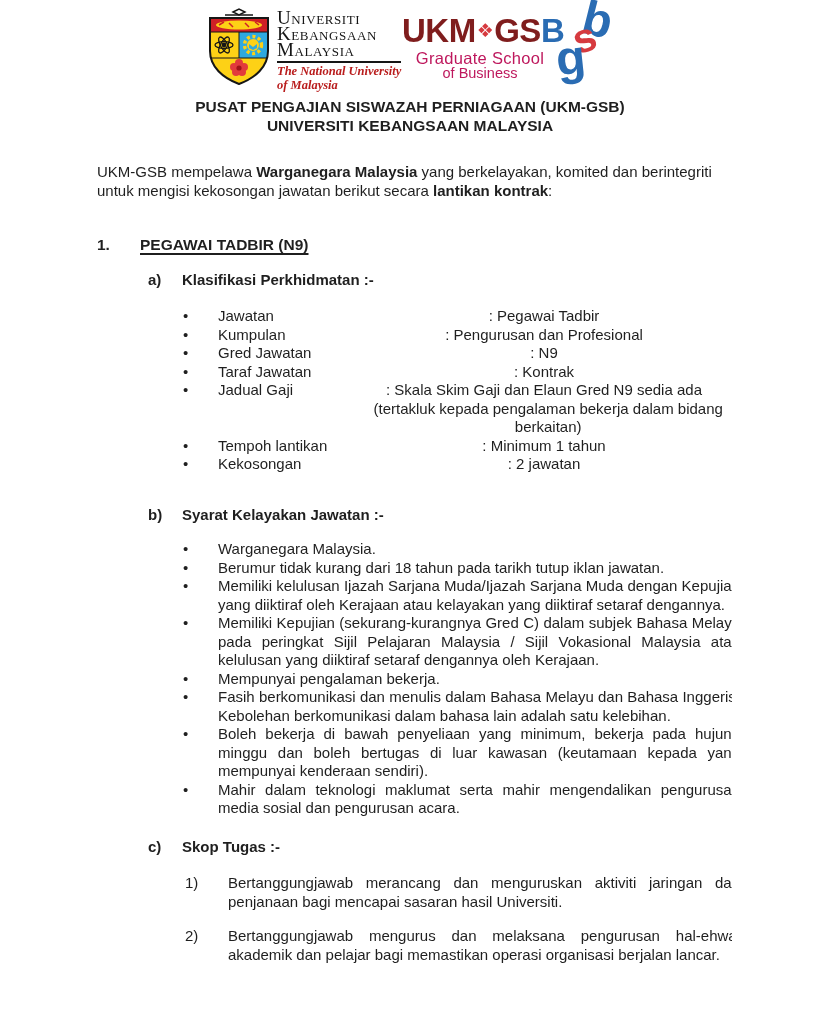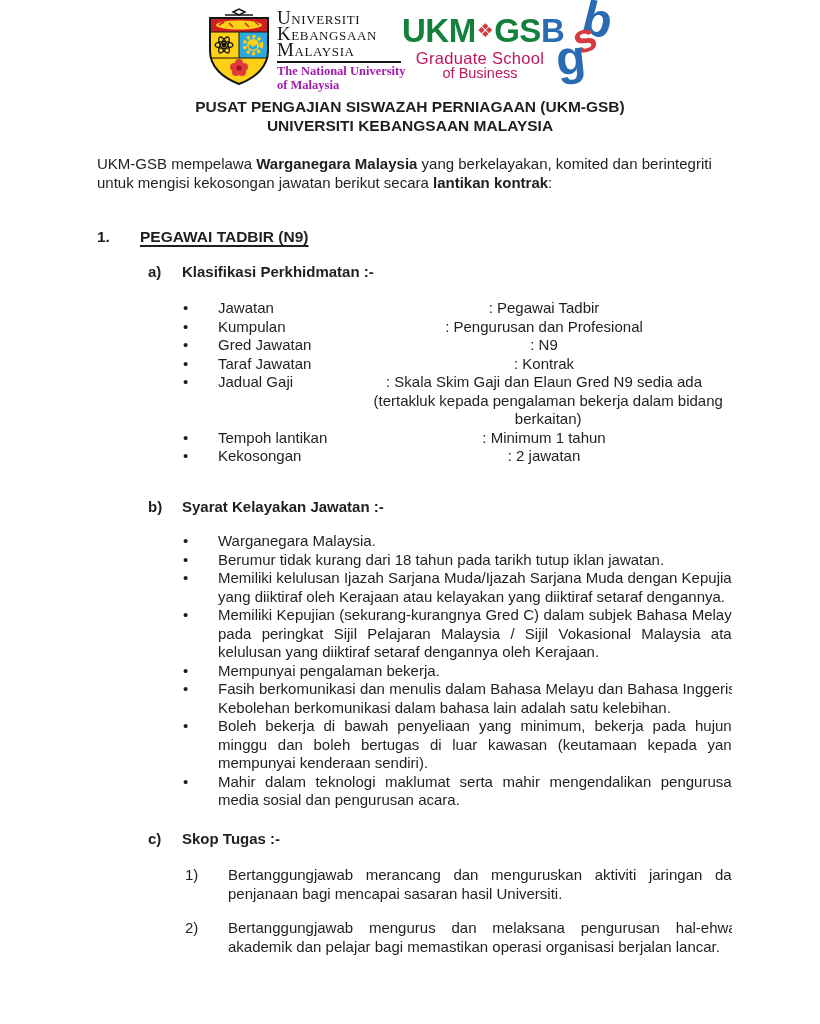--- a/index.html
+++ b/index.html
@@ -13,40 +13,40 @@
   .crest { position:absolute; left:205px; top:8px; }
   .wordmark { position:absolute; left:277px; top:10px; width:130px; }
   .wm-line {
     font-family:"Liberation Serif","DejaVu Serif",serif;
     font-variant:small-caps; font-size:19px; line-height:16px;
     letter-spacing:0.6px; color:#161616;
   }
   .wm-rule { width:124px; height:2px; background:#161616; margin:3px 0 2px 0; }
   .wm-tag {
     font-family:"Liberation Serif","DejaVu Serif",serif;
-    font-weight:bold; font-size:12.5px; line-height:13.5px; color:#a21caf;
+    font-style:italic; font-weight:bold; font-size:12.5px; line-height:13.5px; color:#b91c1c;
   }
   .gsb { position:absolute; left:402px; top:13px; width:156px; text-align:center; }
   .gsb-word { font-size:33px; font-weight:bold; line-height:34px; letter-spacing:-0.5px; white-space:nowrap; }
-  .gsb-red { color:#15803d; }
+  .gsb-red { color:#7f1d1d; }
   .gsb-blue { color:#2a6cb3; }
   .gsb-cross { font-family:"DejaVu Sans",sans-serif; font-size:19px; vertical-align:5px; margin:0 1px; color:#d63a3f; }
   .gsb-sub { color:#be185d; margin-top:2px; }
   .gsb-sub .l1 { font-size:16.5px; line-height:16px; letter-spacing:0.3px; }
   .gsb-sub .l2 { font-size:14.5px; line-height:15px; }
   .monogram { position:absolute; left:556px; top:4px; width:62px; height:86px; font-weight:bold; }
   .monogram span { position:absolute; display:block; }
   .mg-b { left:27px; top:-12px; font-size:48px; color:#2a6cb3; transform:rotate(14deg); }
   .mg-s { left:17px; top:11px; font-size:41px; color:#d63a3f; transform:rotate(-18deg); }
   .mg-g { left:0px;  top:26px; font-size:48px; color:#2a6cb3; transform:rotate(-6deg); }
 
   
   .content { position:absolute; left:0; top:97px; width:820px; font-size:15px; line-height:18.5px; }
   .doc-title { text-align:center; font-weight:bold; font-size:15.5px; line-height:19px; }
-  .intro { margin:20px 78px 0 97px; }
+  .intro { margin:28px 78px 0 97px; }
   .intro b { font-weight:bold; }
 
   .job-heading { display:flex; margin:36px 0 0 97px; font-weight:bold; font-size:15.5px; }
   .job-num { width:43px; }
   .job-title { text-decoration:underline; text-underline-offset:3px; text-decoration-thickness:1.5px; }
 
   .sub-heading { display:flex; margin:16px 0 0 148px; font-weight:bold; }
   .sub-heading.skop { margin-top:20px; }
   .sub-heading.syarat { margin-top:32px; }
   .sub-letter { width:34px; flex:none; }

